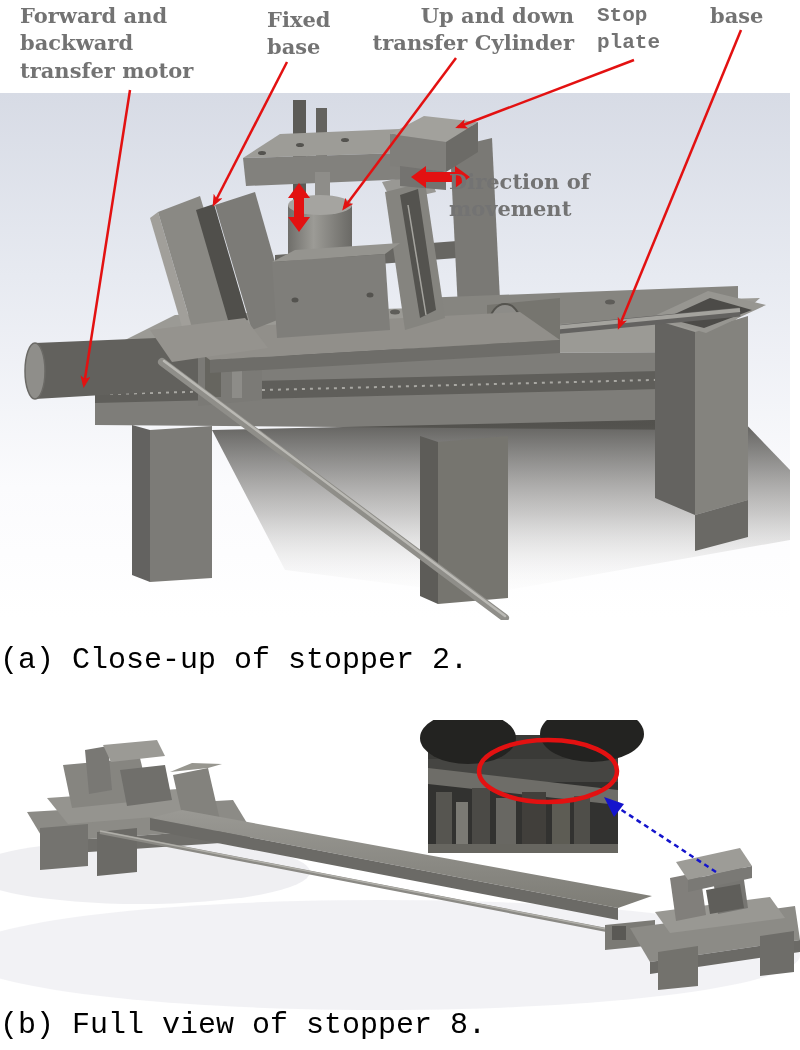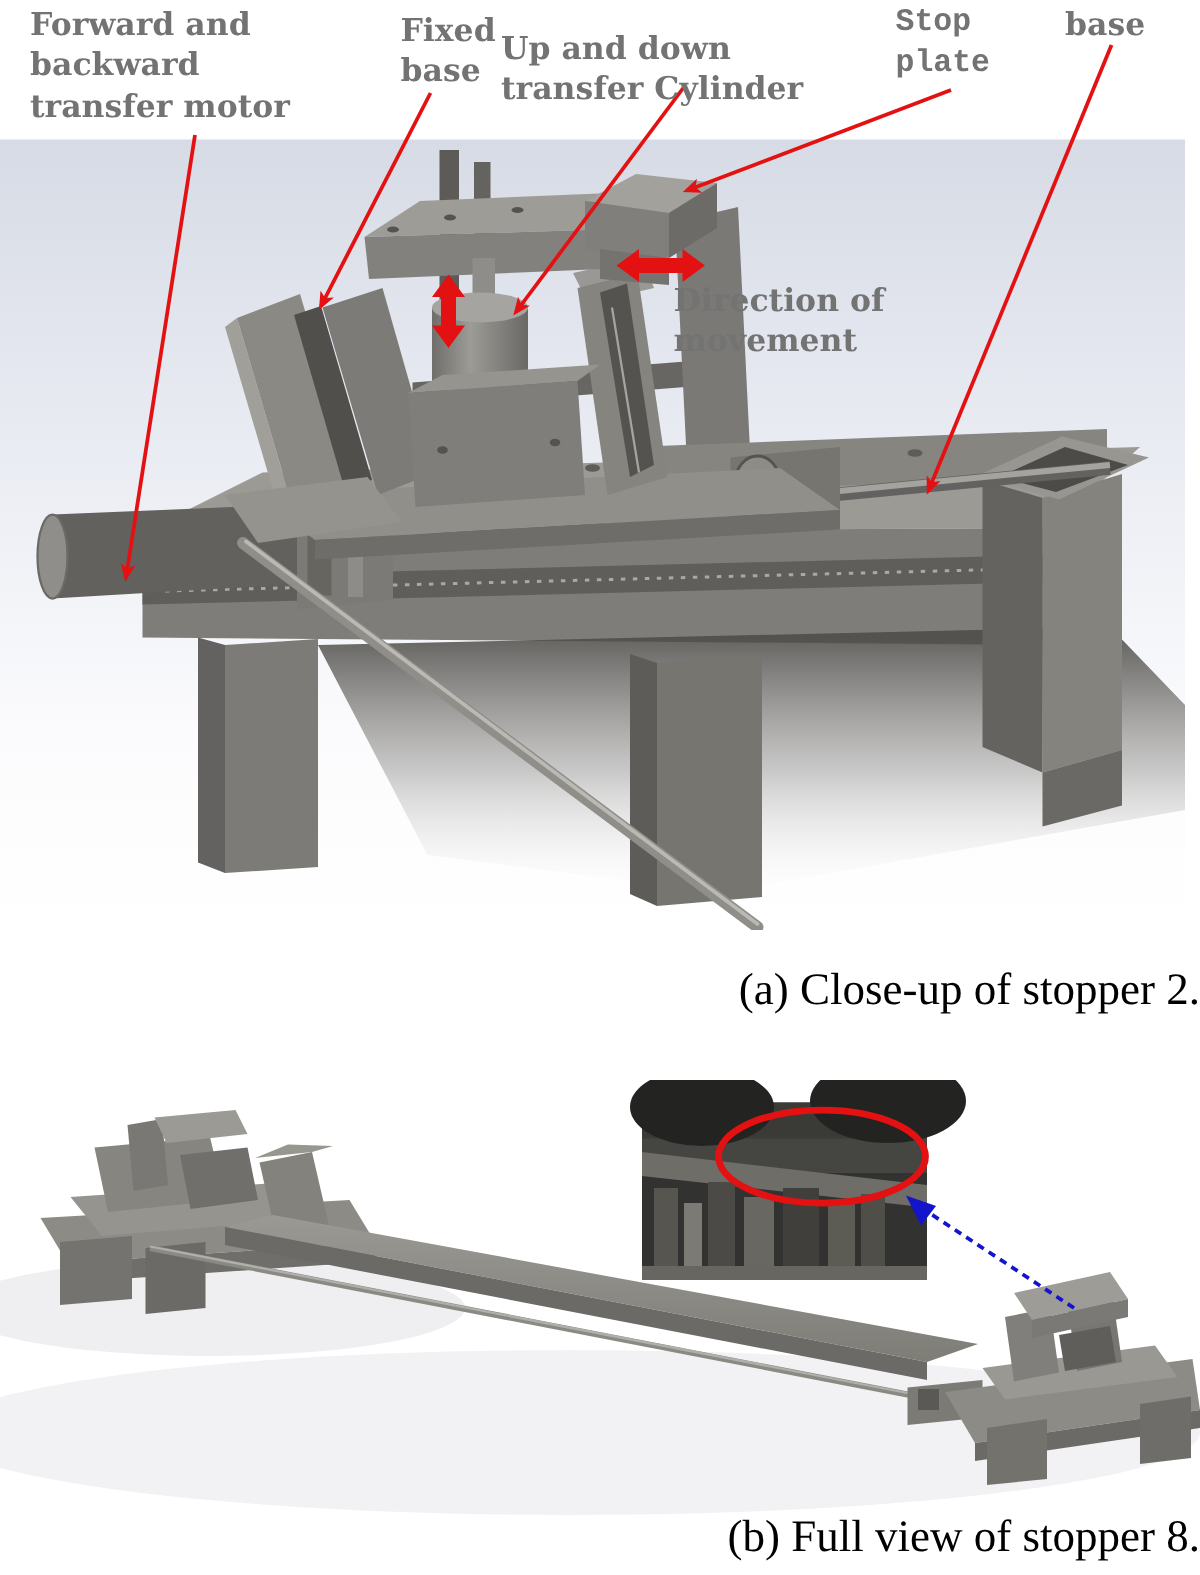--- a/index.html
+++ b/index.html
@@ -12,22 +12,22 @@
     font-size:21px;
     line-height:1.3;
     color:#737373;
     white-space:pre-line;
     z-index:3;
     pointer-events:none;
   }
   .caption{
     position:absolute;
     left:0;width:800px;
-    text-align:right;
-    font-family:Liberation Serif, serif;
+    text-align:left;
+    font-family:Liberation Mono, monospace;
     font-size:30px;
     color:#000;
     z-index:3;
   }
   svg.panel{position:absolute;left:0;z-index:1;}
   #panelA{top:0;}
   #panelB{top:720px;}
 </style>
 </head>
 <body>
@@ -169,26 +169,26 @@
 
   <polygon points="299,183 310,198 304,198 304,217 310,217 299,232 288,217 294,217 294,198 288,198" fill="#e31111"></polygon>
   <polygon points="411,177 426,166 426,172 455,172 455,166 470,177 455,188 455,182 426,182 426,188" fill="#e31111"></polygon>
 </svg>
 
 <div class="anno-label" style="left:20px;top:2px;width:215px;">Forward and
 backward
 transfer motor</div>
 <div class="anno-label" style="left:237px;top:6px;width:90px;margin-left:30px;">Fixed
 base</div>
-<div class="anno-label" style="left:334px;top:18px;width:240px;">Up and down
+<div class="anno-label" style="left:334px;top:2px;width:240px;text-align:right;">Up and down
 transfer Cylinder</div>
 <div class="anno-label" style="left:597px;top:2px;width:90px;font-family:Liberation Mono, monospace;">Stop
 plate</div>
 <div class="anno-label" style="left:710px;top:2px;width:80px;">base</div>
-<div class="anno-label" style="left:449px;top:186px;width:190px;">Direction of
+<div class="anno-label" style="left:449px;top:168px;width:190px;">Direction of
 movement</div>
 
 <div class="caption" style="top:643px;">(a) Close-up of stopper 2.</div>
 
 <svg id="panelB" class="panel" width="800" height="290" viewBox="0 0 290" style="width:800px;height:290px">
 </svg>
 <svg id="panelB2" class="panel" width="800" height="290" viewBox="0 0 800 290" style="position:absolute;top:720px;left:0;z-index:2;">
   <defs>
     <linearGradient id="railGrad" x1="0" y1="90" x2="0" y2="210" gradientUnits="userSpaceOnUse">
       <stop offset="0" stop-color="#9a9994"></stop>

